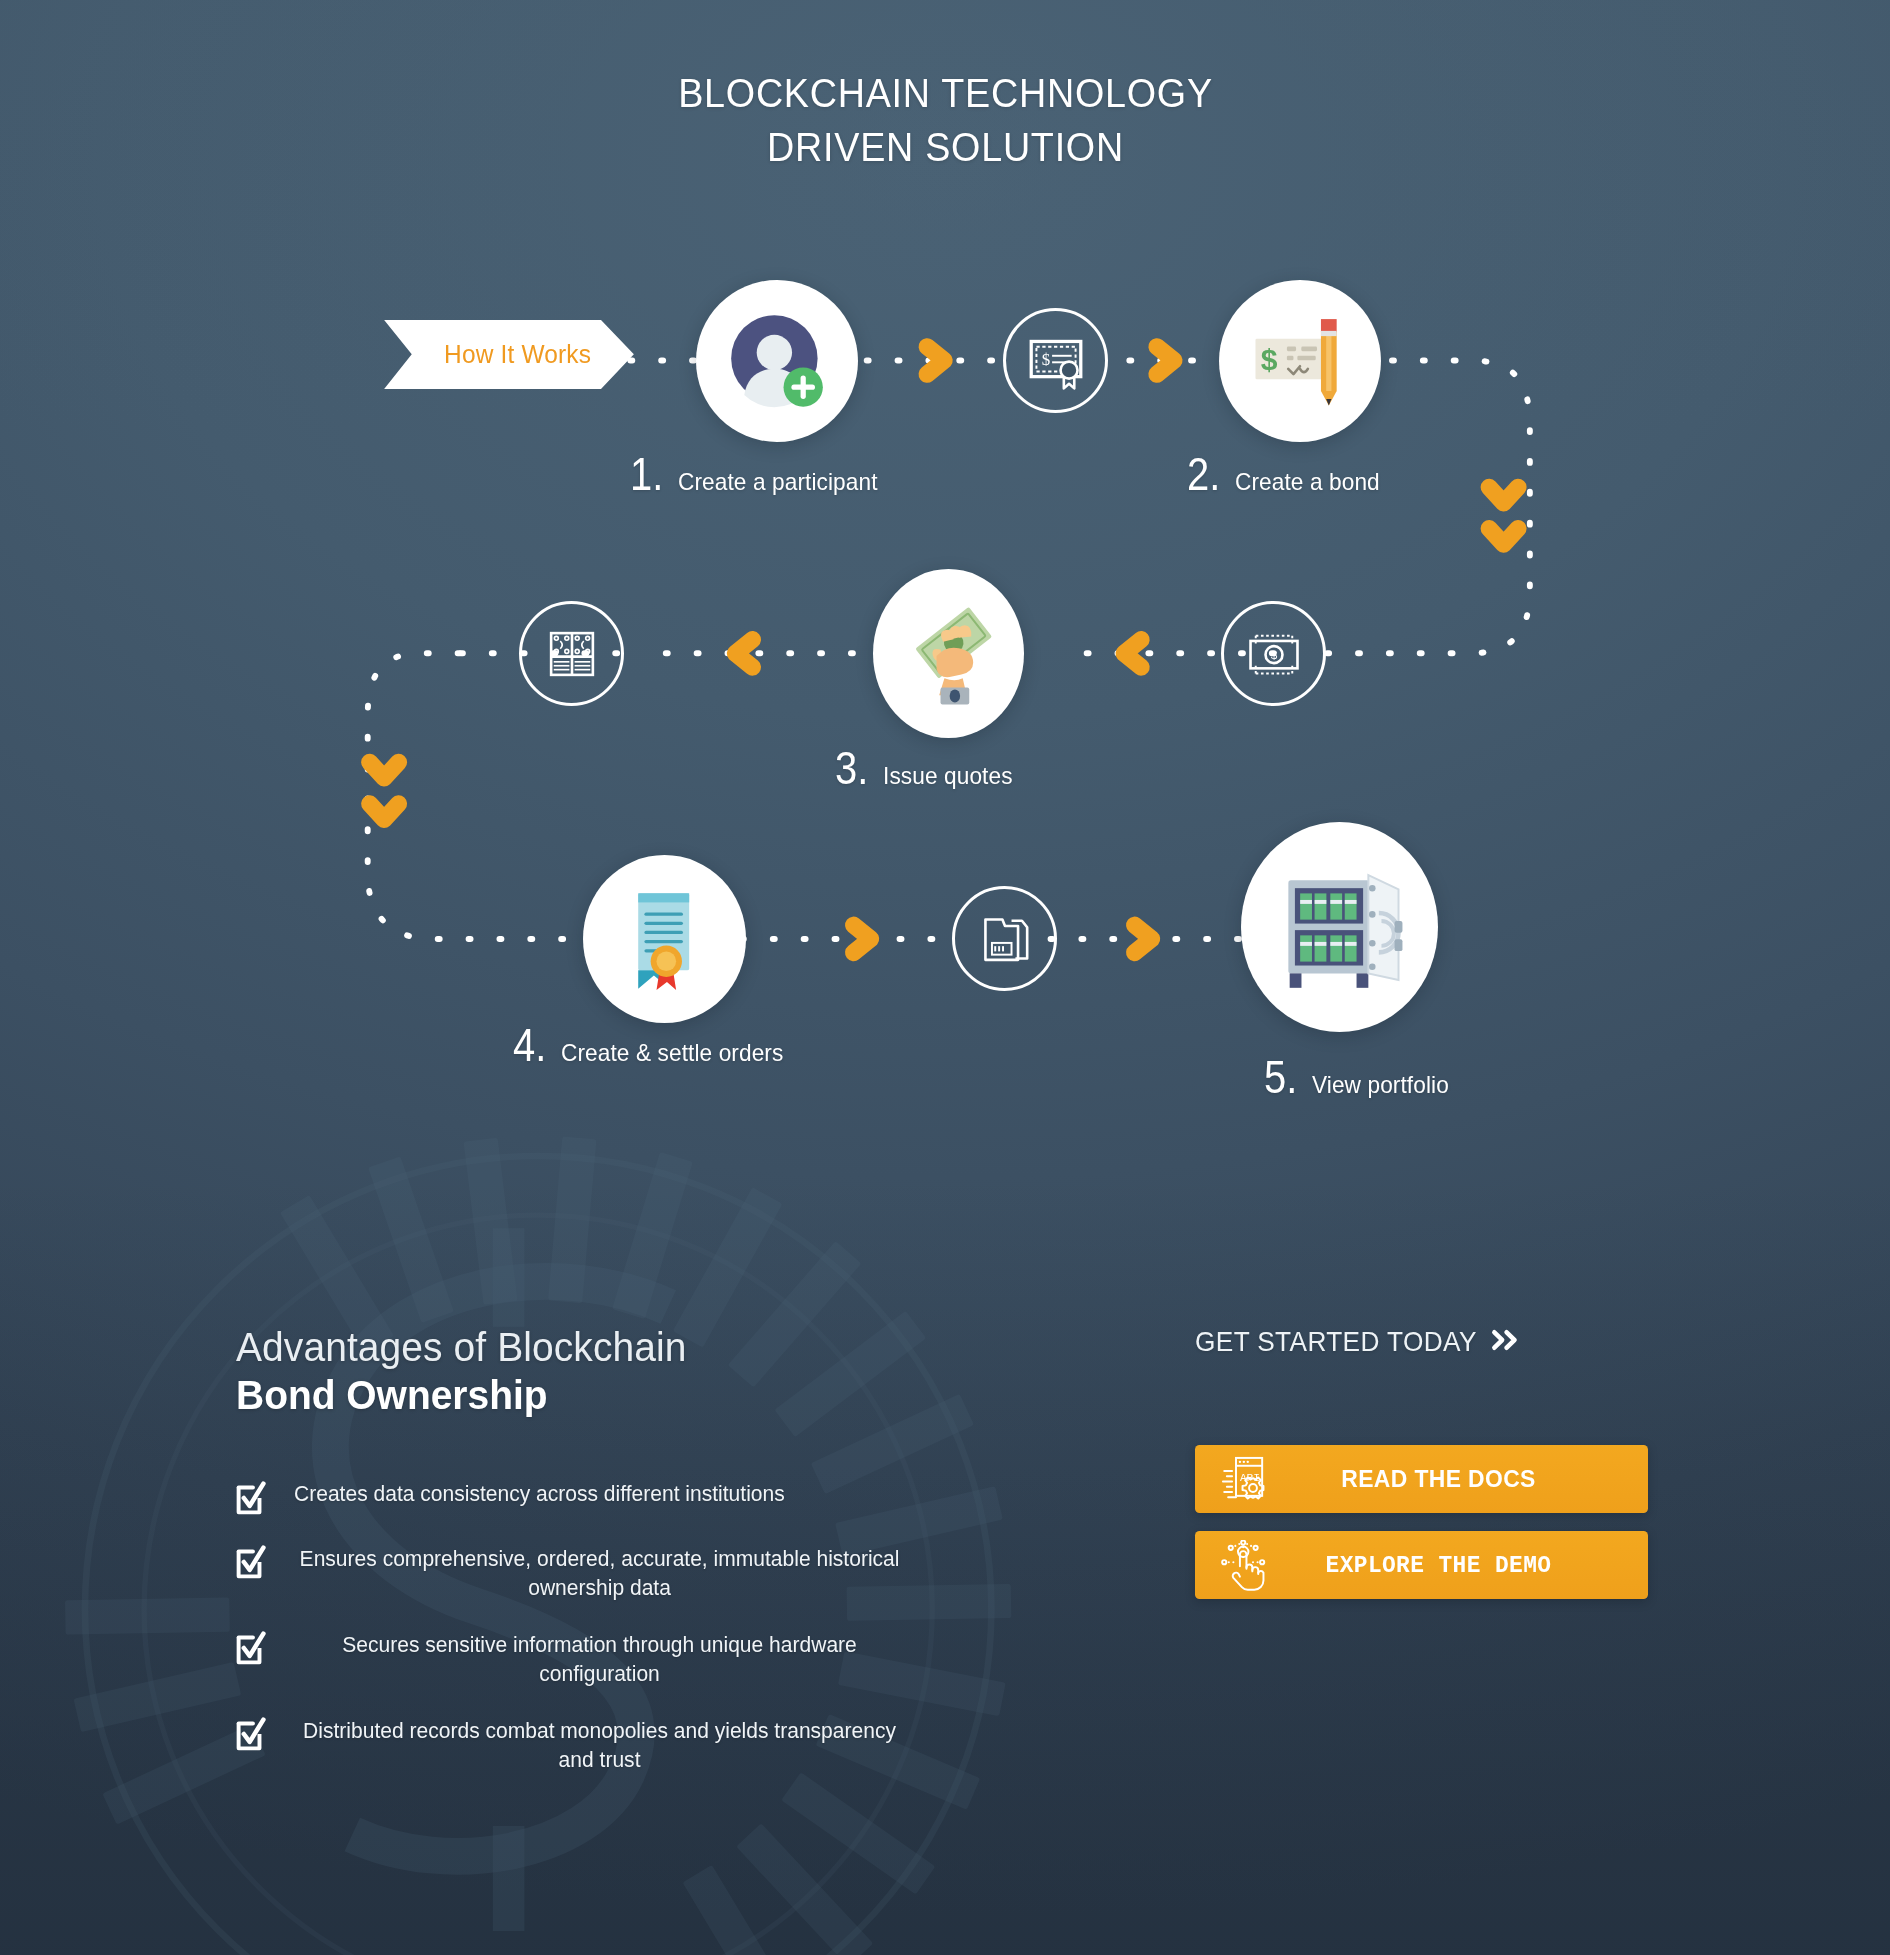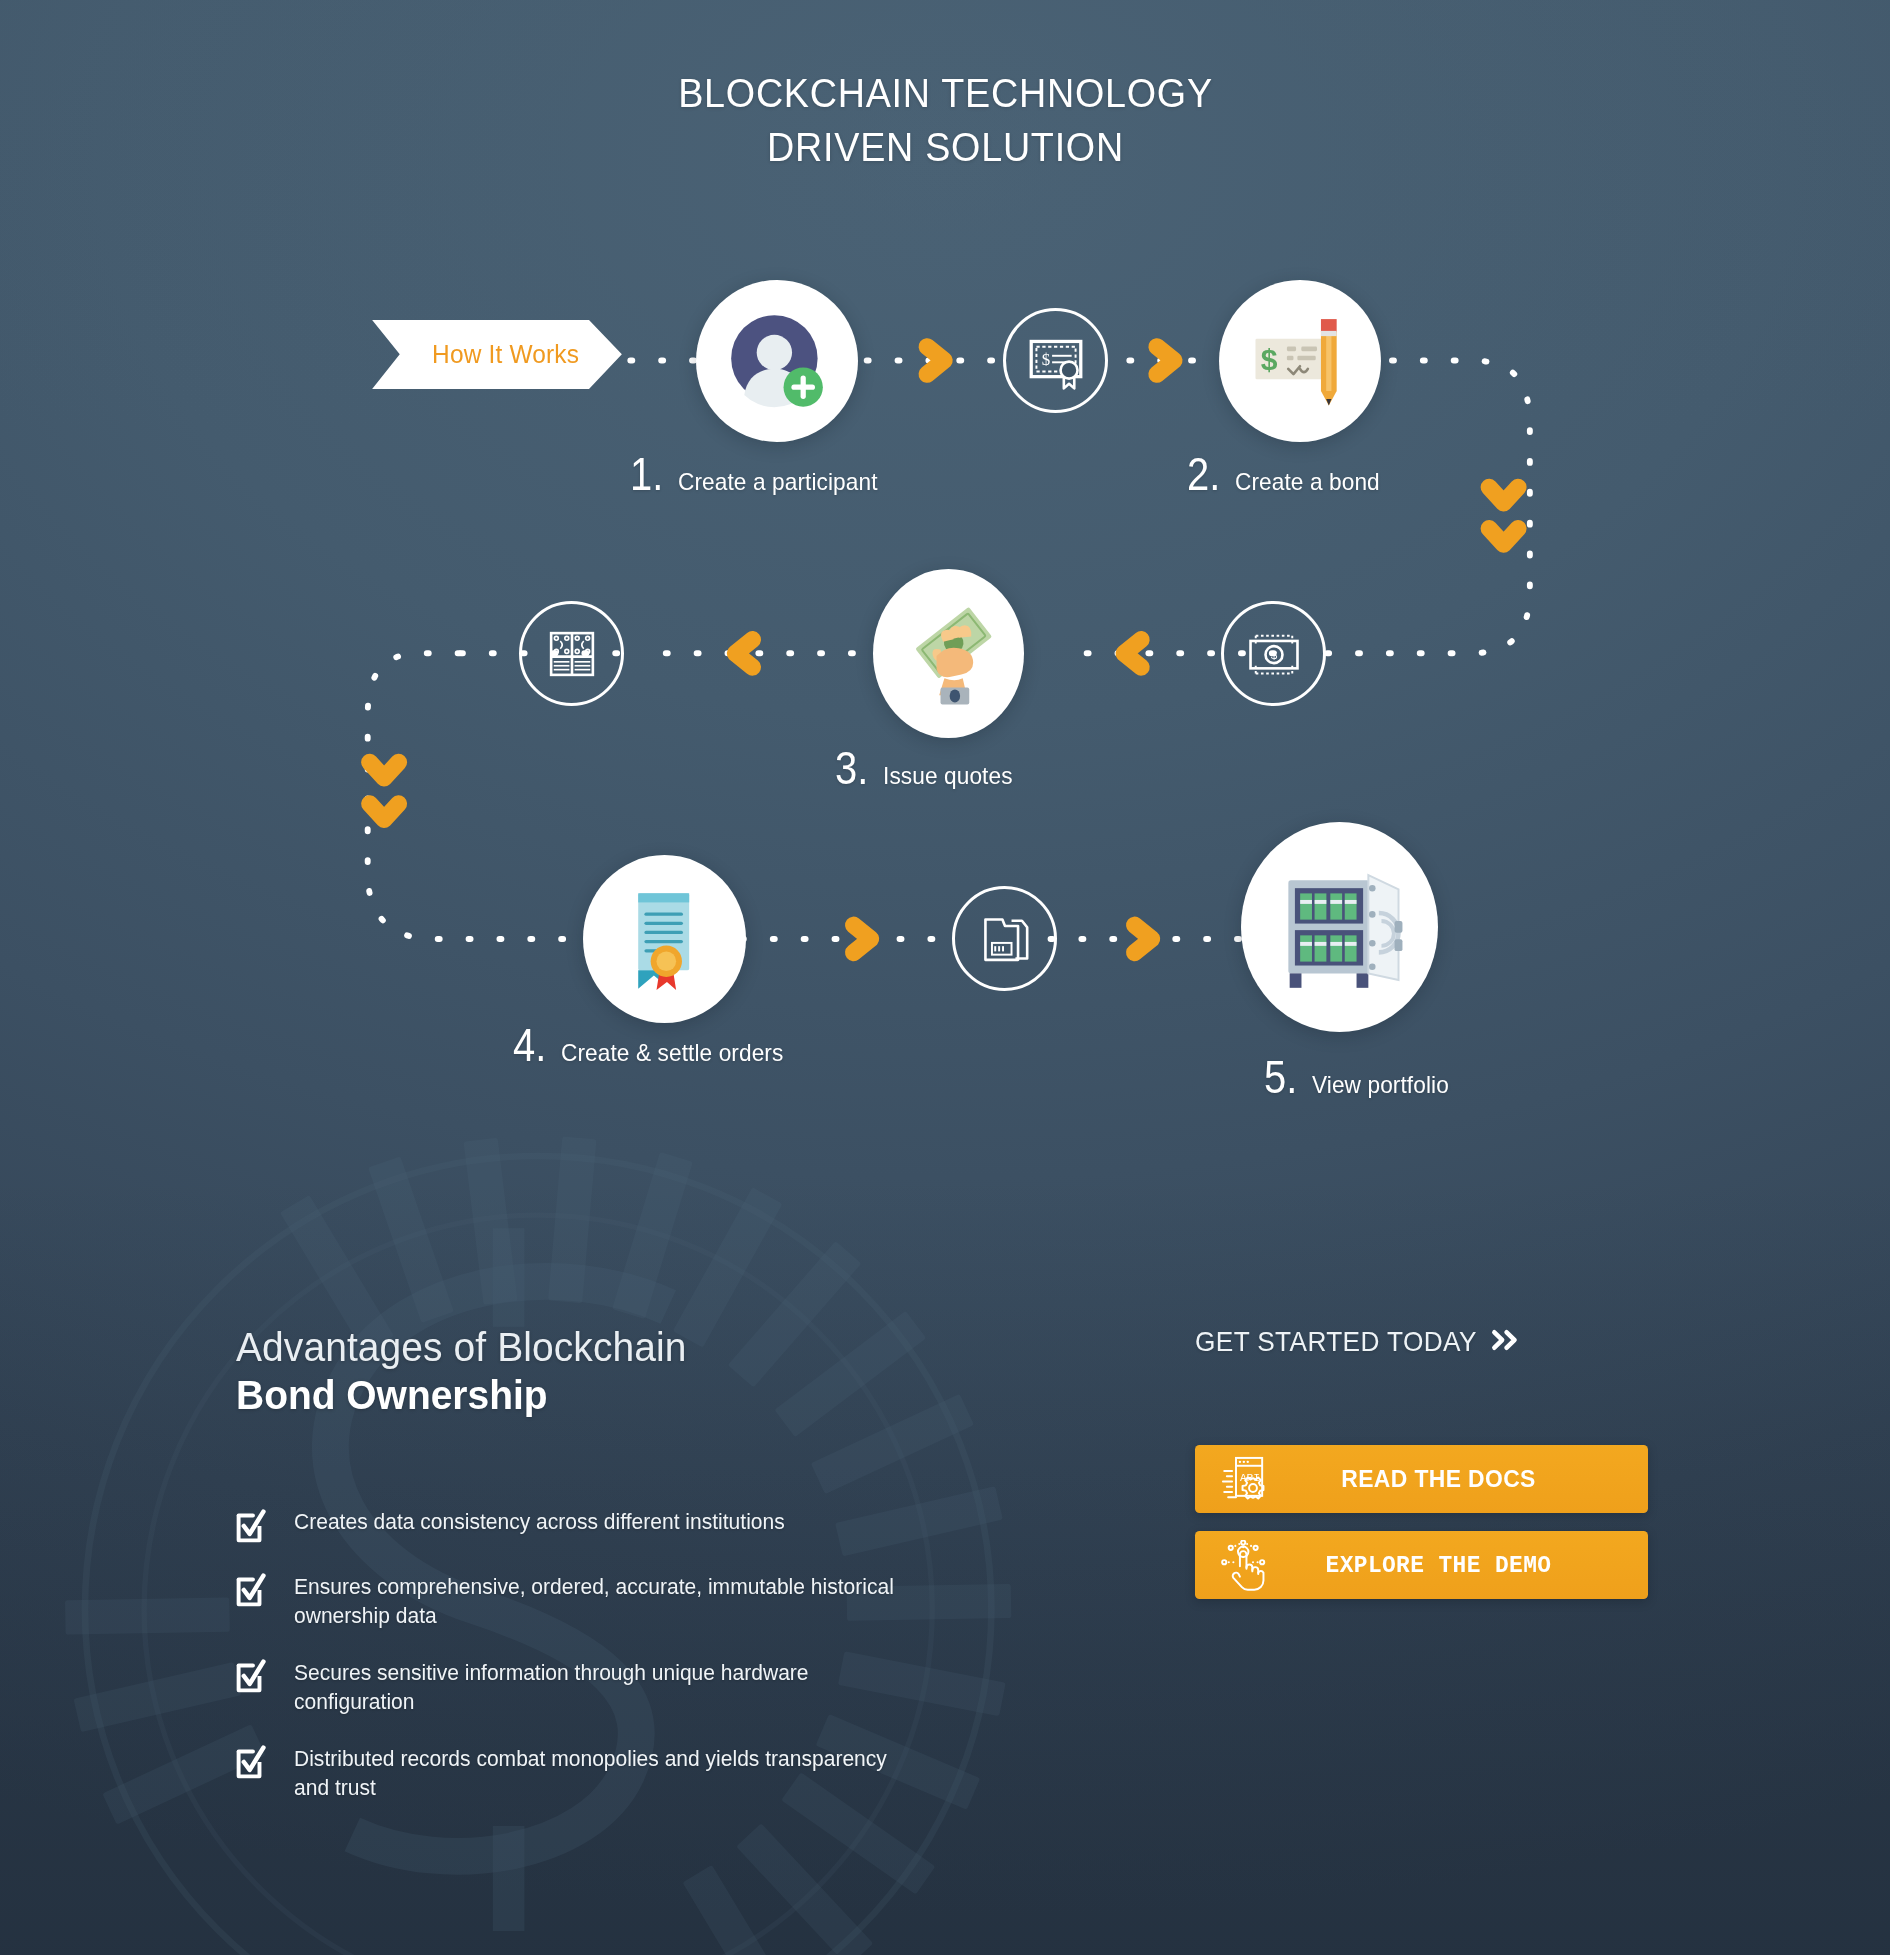--- a/index.html
+++ b/index.html
@@ -76,21 +76,21 @@
     text-shadow:0 1.3px 3.3px rgba(0,0,0,.18);
   }
   .step-text{
     font-size:23.6px; font-weight:400; letter-spacing:0.1px;
     transform:scaleX(.96); transform-origin:left bottom;
     text-shadow:0 1.3px 3.3px rgba(0,0,0,.18);
   }
 
   
   #hiw-banner{
-    position:absolute; left:372px; top:320px; width:250px; height:69px; z-index:13;
+    position:absolute; left:384px; top:320px; width:250px; height:69px; z-index:13;
   }
   #hiw-banner .hiw-text{
     position:absolute; inset:0;
     display:flex; align-items:center; justify-content:center;
     padding-left:18.4px;
     color:#F09A20; font-size:26px; font-weight:400;
     letter-spacing:0.2px;
     transform:scaleX(.94);
   }
 
@@ -100,21 +100,21 @@
   #adv .h1{
     color:#e9eef2; font-size:41px; font-weight:300; line-height:1.06;
     transform:scaleX(.95); transform-origin:left; letter-spacing:0.1px;
     text-shadow:0 1.3px 3.9px rgba(0,0,0,.22);
   }
   #adv .h2{
     color:#ffffff; font-size:41px; font-weight:700; line-height:1.12;
     margin-top:3.9px; transform:scaleX(.95); transform-origin:left;
     text-shadow:0 1.3px 3.9px rgba(0,0,0,.22);
   }
-  #adv-list{ margin-top:88px; }
+  #adv-list{ margin-top:60px;text-align:center; }
   .adv-item{
     display:flex; align-items:flex-start; gap:27.6px;
     margin-bottom:27.6px;
   }
   .adv-check{ flex:0 0 auto; margin-top:1.3px; }
   .adv-txt{
     color:#f0f4f7; font-size:21.7px; line-height:1.34; font-weight:400;
     transform:scaleX(.97); transform-origin:left top;
     max-width:630px;
     text-shadow:0 0.7px 2.6px rgba(0,0,0,.22);

